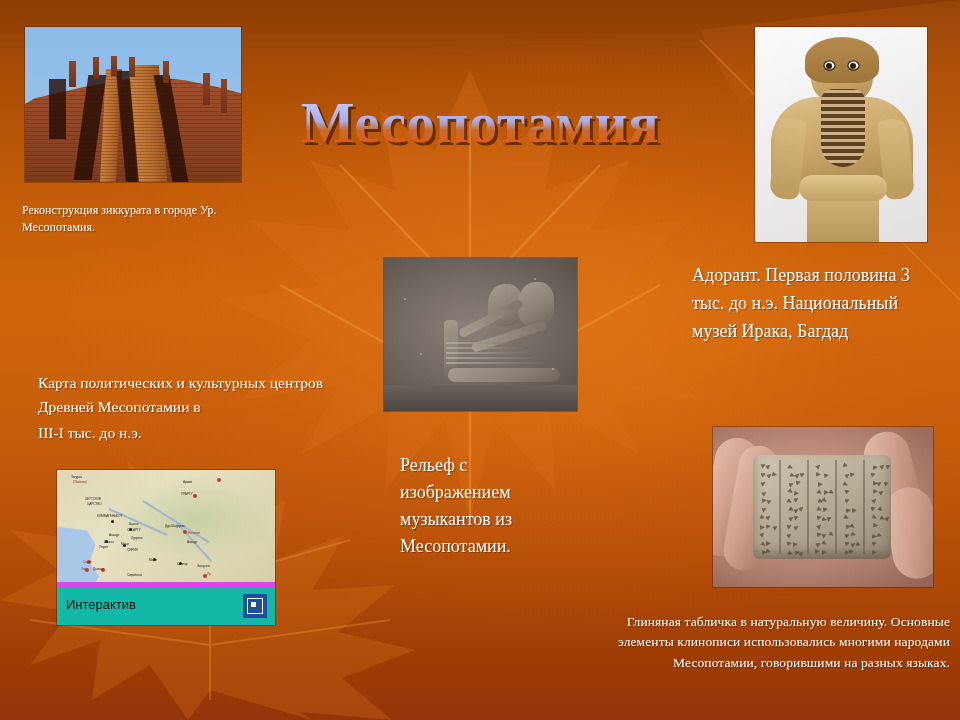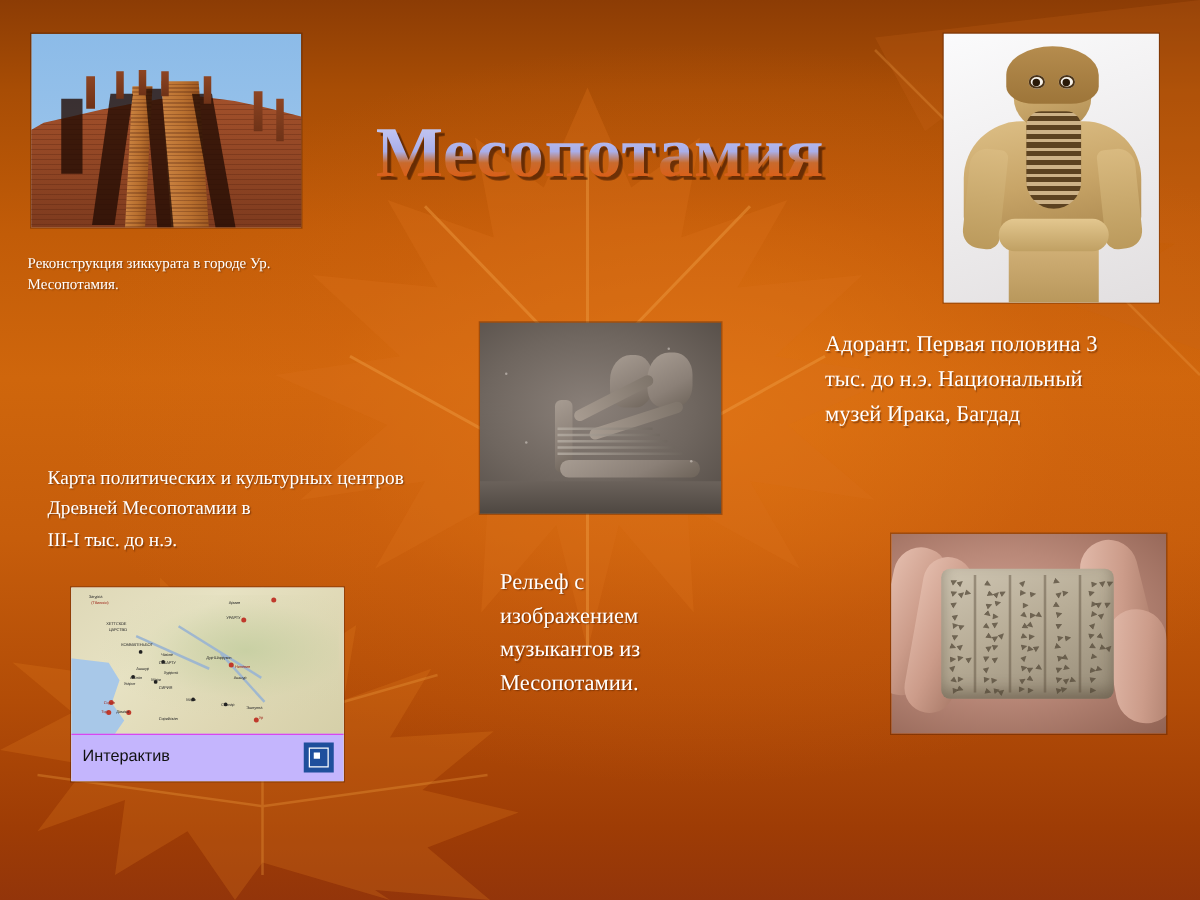--- a/index.html
+++ b/index.html
@@ -166,22 +166,22 @@
     position: absolute;
     font-family: "Liberation Sans", sans-serif;
     font-size: 3.2px;
     color: #2a2a2a;
     white-space: nowrap;
     letter-spacing: -0.1px;
   }
   .map-label.red { color: #a02a1e; }
   .map-bar {
     position: absolute; left: 0; right: 0; bottom: 0; height: 37px;
-    background: #c4b5fd;
-    border-top: 1px solid #d946ef;
+    background: #14b8a6;
+    border-top: 6px solid #d946ef;
   }
   .map-bar-text {
     position: absolute; left: 9px; top: 9px;
     font-family: "Liberation Sans", sans-serif;
     font-size: 13px;
     color: #111;
   }
   .map-button {
     position: absolute; right: 8px; top: 6px; width: 24px; height: 24px;
     background: #1f4f9c;
@@ -253,21 +253,21 @@
     left: 22px; top: 202px; width: 250px;
     font-size: 12px;
   }
   #caption-map {
     left: 38px; top: 371px; width: 300px;
     font-size: 15.5px;
     line-height: 1.55;
   }
   #caption-map .last { display: block; margin-top: 2px; }
   #caption-statue {
-    left: 660px; top: 262px; width: 250px;
+    left: 692px; top: 262px; width: 250px;
     font-size: 18px;
     line-height: 1.55;
   }
   #caption-relief {
     left: 400px; top: 452px; width: 175px;
     font-size: 18px;
     line-height: 1.5;
   }
   #caption-tablet {
     left: 575px; top: 612px; width: 375px;
@@ -552,14 +552,15 @@
           <span class="wedge" style="left: 131.71px; top: 61.4273px; transform: rotate(-43.267deg);"></span>
           <span class="wedge" style="left: 119.847px; top: 68.3259px; transform: rotate(11.7438deg);"></span>
           <span class="wedge" style="left: 118.896px; top: 78.6977px; transform: rotate(8.60648deg);"></span>
           <span class="wedge" style="left: 124.43px; top: 78.1632px; transform: rotate(18.6493deg);"></span>
           <span class="wedge" style="left: 118.736px; top: 85.6441px; transform: rotate(-15.6917deg);"></span>
           <span class="wedge" style="left: 118.77px; top: 94.9933px; transform: rotate(2.93017deg);"></span>
         </div>
     </div>
   </div>
 
+  <div class="caption" id="caption-tablet">Глиняная табличка в натуральную величину. Основные элементы клинописи использовались многими народами Месопотамии, говорившими на разных языках.</div>
 
 </div>
 
 </body></html>

